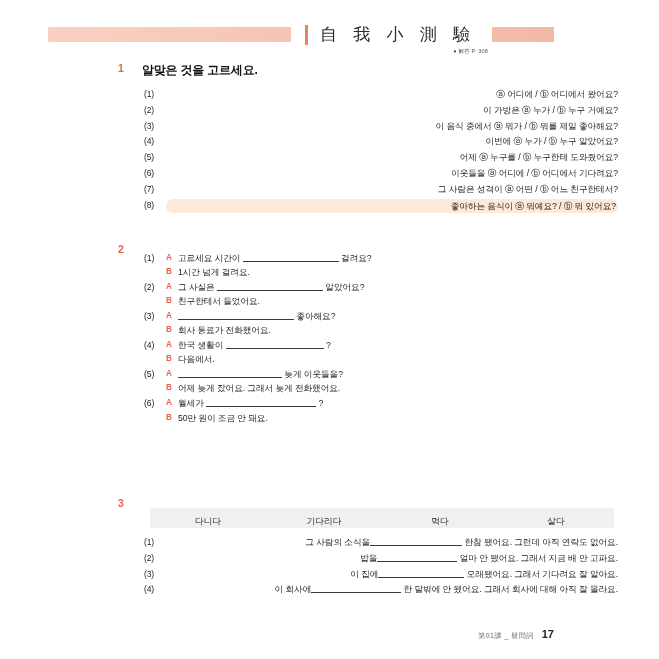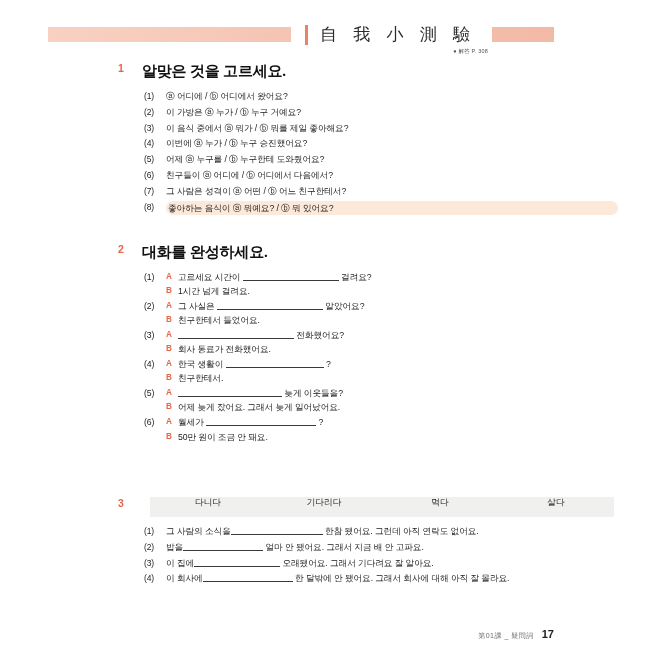--- a/index.html
+++ b/index.html
@@ -81,25 +81,24 @@
     position: absolute;
     left: -28px;
     top: 0;
     width: 14px;
     text-align: center;
     font-size: 10.5px;
     font-weight: bold;
     color: #e2664a;
   }
   .sec-title {
-    font-size: 15px;
+    font-size: 12px;
     font-weight: bold;
     color: #111;
     letter-spacing: -.2px;
-    font-family: Liberation Serif, serif;
   }
 
   .qlist {
     margin-top: 9px;
   }
   .q {
     display: flex;
     align-items: flex-start;
     font-size: 8.7px;
     line-height: 1.45;
@@ -111,20 +110,21 @@
     width: 24px;
     flex: 0 0 24px;
     color: #1c1c1c;
     font-size: 8.5px;
     padding-left: 2px;
     box-sizing: border-box;
   }
   .q-body {
     flex: 1 1 auto;
     white-space: nowrap;
+    text-align: right;
   }
   .hl {
     background: #fde9da;
     padding: 1px 2px;
     border-radius: 7px;
   }
 
   
   .dlist { margin-top: 9px; }
   .dgroup { margin-bottom: 2px; }
@@ -155,24 +155,25 @@
   .d-text { flex: 1 1 auto; white-space: nowrap; }
   .blank {
     display: inline-block;
     border-bottom: .8px solid #3a3a3a;
     height: 9px;
     vertical-align: -1px;
   }
 
   
   .wordbox {
+    margin-top: 11px;
     background: #f0f0ef;
     height: 20px;
     display: flex;
-    align-items: flex-start;
+    align-items: flex-end;
     margin-left: 8px;
     margin-right: 4px;
   }
   .wordbox span {
     flex: 1 1 0;
     text-align: center;
     font-size: 8.7px;
     color: #1c1c1c;
   }
   .wlist { margin-top: 8px; }
@@ -222,44 +223,43 @@
       <div class="q">
         <span class="q-label">(2)</span>
         <span class="q-body">이 가방은 ⓐ 누가 / ⓑ 누구 거예요?</span>
       </div>
       <div class="q">
         <span class="q-label">(3)</span>
         <span class="q-body">이 음식 중에서 ⓐ 뭐가 / ⓑ 뭐를 제일 좋아해요?</span>
       </div>
       <div class="q">
         <span class="q-label">(4)</span>
-        <span class="q-body">이번에 ⓐ 누가 / ⓑ 누구 승진했어요?</span>
+        <span class="q-body">이번에 ⓐ 누가 / ⓑ 누구 알았어요?</span>
       </div>
       <div class="q">
         <span class="q-label">(5)</span>
         <span class="q-body">어제 ⓐ 누구를 / ⓑ 누구한테 도와줬어요?</span>
       </div>
       <div class="q">
         <span class="q-label">(6)</span>
-        <span class="q-body">친구들이 ⓐ 어디에 / ⓑ 어디에서 다음에서?</span>
+        <span class="q-body">이웃들을 ⓐ 어디에 / ⓑ 어디에서 기다려요?</span>
       </div>
       <div class="q">
         <span class="q-label">(7)</span>
         <span class="q-body">그 사람은 성격이 ⓐ 어떤 / ⓑ 어느 친구한테서?</span>
       </div>
       <div class="q">
         <span class="q-label">(8)</span>
         <span class="q-body hl">좋아하는 음식이 ⓐ 뭐예요? / ⓑ 뭐 있어요?</span>
       </div>
     </div>
   </div>
 
   <div class="section" style="top:243px;">
     <div class="sec-num">2</div>
-    <div class="sec-title">대화를 완성하세요.</div>
     <div class="dlist">
 
       <div class="dgroup">
         <div class="drow">
           <span class="d-num">(1)</span>
           <span class="d-ab">A</span>
           <span class="d-text"><span>고르세요 시간이</span> <span class="blank" style="width:96px"></span> <span>걸려요?</span></span>
         </div>
         <div class="drow">
           <span class="d-spacer"></span>
@@ -278,52 +278,52 @@
           <span class="d-spacer"></span>
           <span class="d-ab">B</span>
           <span class="d-text">친구한테서 들었어요.</span>
         </div>
       </div>
 
       <div class="dgroup">
         <div class="drow">
           <span class="d-num">(3)</span>
           <span class="d-ab">A</span>
-          <span class="d-text"><span></span><span class="blank" style="width:116px"></span> <span>전화했어요?</span></span>
+          <span class="d-text"><span></span><span class="blank" style="width:116px"></span> <span>좋아해요?</span></span>
         </div>
         <div class="drow">
           <span class="d-spacer"></span>
           <span class="d-ab">B</span>
           <span class="d-text">회사 동료가 전화했어요.</span>
         </div>
       </div>
 
       <div class="dgroup">
         <div class="drow">
           <span class="d-num">(4)</span>
           <span class="d-ab">A</span>
           <span class="d-text"><span>한국 생활이</span> <span class="blank" style="width:98px"></span> <span>?</span></span>
         </div>
         <div class="drow">
           <span class="d-spacer"></span>
           <span class="d-ab">B</span>
-          <span class="d-text">친구한테서.</span>
+          <span class="d-text">다음에서.</span>
         </div>
       </div>
 
       <div class="dgroup">
         <div class="drow">
           <span class="d-num">(5)</span>
           <span class="d-ab">A</span>
           <span class="d-text"><span></span><span class="blank" style="width:104px"></span> <span>늦게 이웃들을?</span></span>
         </div>
         <div class="drow">
           <span class="d-spacer"></span>
           <span class="d-ab">B</span>
-          <span class="d-text">어제 늦게 잤어요. 그래서 늦게 일어났어요.</span>
+          <span class="d-text">어제 늦게 잤어요. 그래서 늦게 전화했어요.</span>
         </div>
       </div>
 
       <div class="dgroup">
         <div class="drow">
           <span class="d-num">(6)</span>
           <span class="d-ab">A</span>
           <span class="d-text"><span>월세가</span> <span class="blank" style="width:110px"></span> <span>?</span></span>
         </div>
         <div class="drow">

